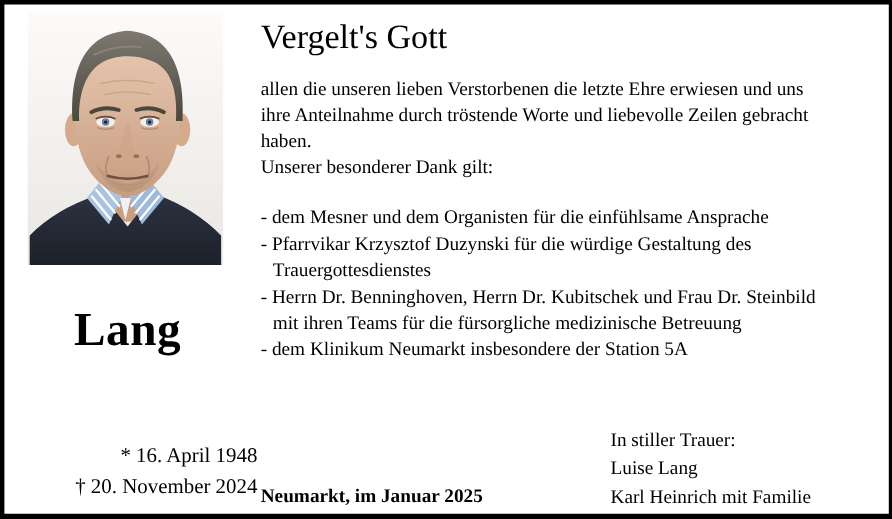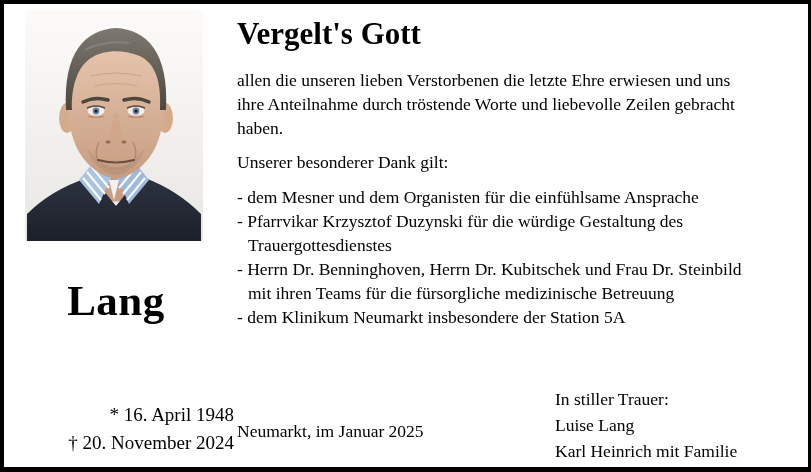--- a/index.html
+++ b/index.html
@@ -37,48 +37,49 @@
     width: 230px;
     text-align: right;
     font-size: 19px;
     line-height: 28px;
     white-space: nowrap;
   }
   .title {
     position: absolute;
     left: 233px; top: 12px;
     font-size: 31px;
-    font-weight: bold;
+    font-weight: normal;
   }
   .intro {
     position: absolute;
     left: 233px; top: 64px;
     width: 515px;
     font-size: 17.5px;
     line-height: 24px;
   }
   .dank {
     position: absolute;
-    left: 233px; top: 148px;
+    left: 233px; top: 137px;
     font-size: 17.5px;
   }
   .thanks {
     position: absolute;
     left: 233px; top: 181px;
     width: 525px;
     margin: 0; padding: 0;
     list-style: none;
     font-size: 17.5px;
     line-height: 24px;
   }
   .thanks li { padding-left: 11px; text-indent: -11px; }
   .place-date {
     position: absolute;
-    left: 233px; top: 417px;
-    font-size: 17.5px;
+    left: 233px; top: 436px;
+    font-size: 17.5px;
+    font-weight: bold;
   }
   .mourning {
     position: absolute;
     left: 551px; top: 382px;
     font-size: 17.5px;
     line-height: 26px;
   }
   .mourning ul { margin: 0; padding: 0; list-style: none; }
 </style>
 </head>

